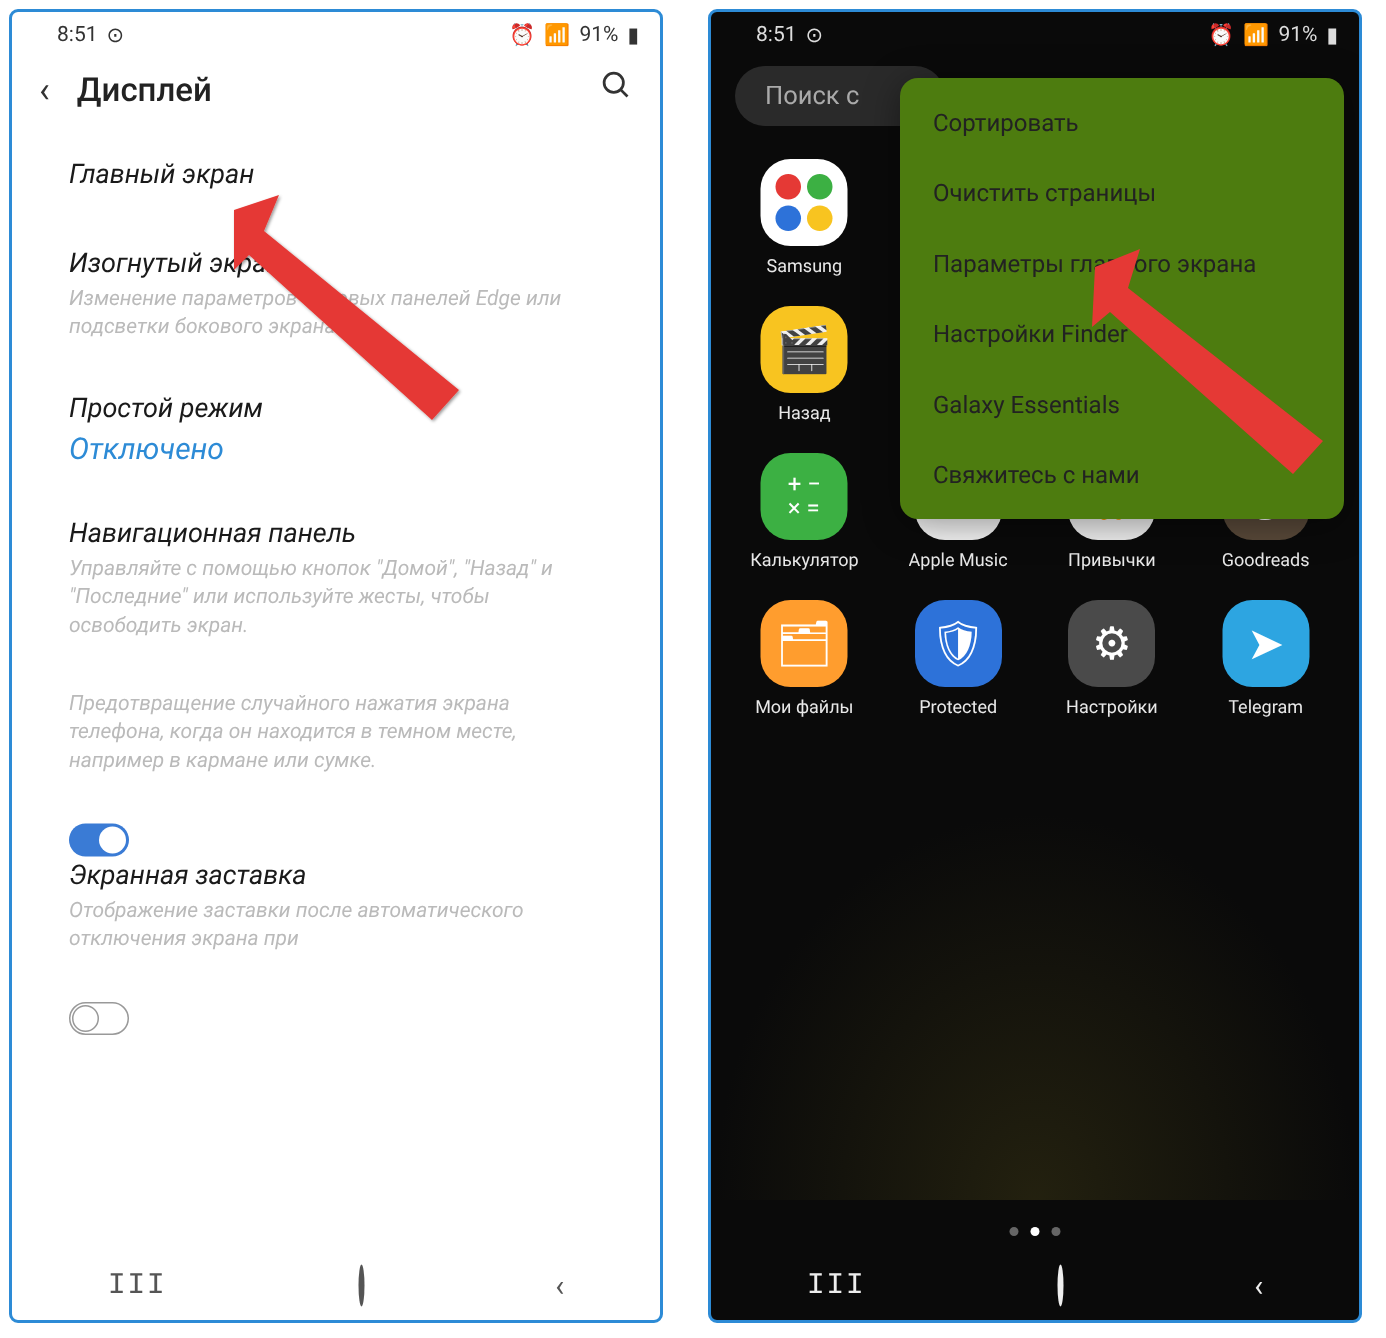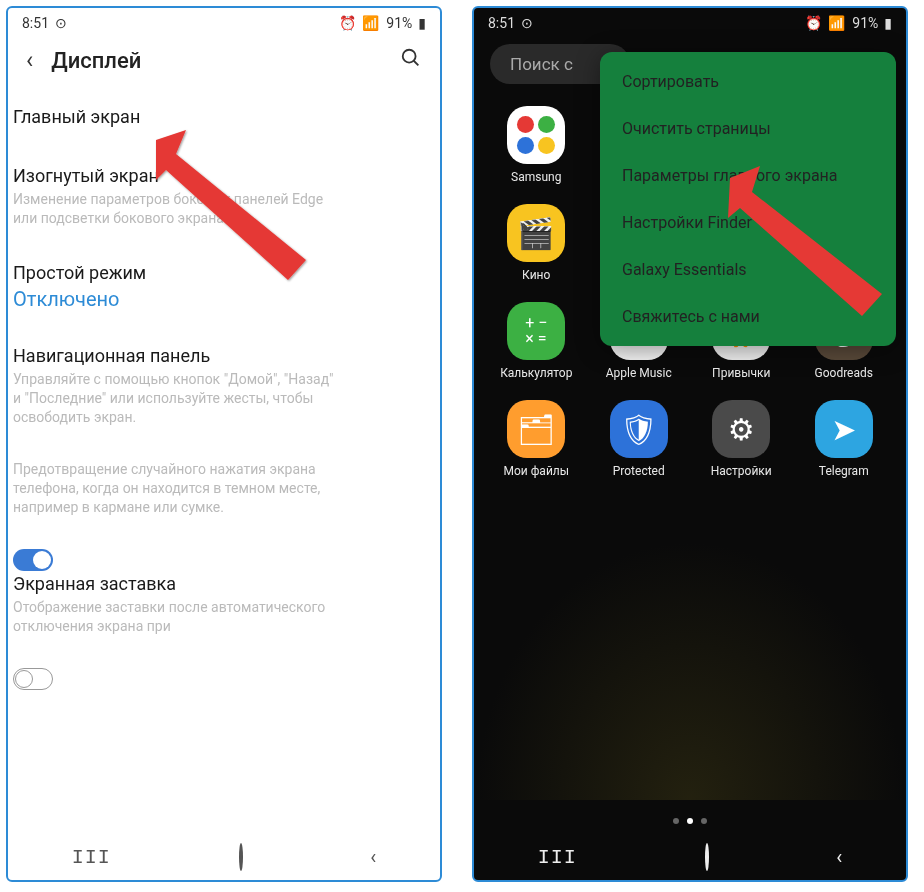--- a/index.html
+++ b/index.html
@@ -23,20 +23,21 @@
   }
   .phone-dark { background: #0a0a0a; }
   .status-bar {
     display: flex;
     justify-content: space-between;
     align-items: center;
     padding: 4px 14px 2px;
     font-size: 14px;
     color: #333;
     height: 28px;
+    margin-left: 16px;
   }
   .phone-dark .status-bar { color: #ddd; }
   .status-left, .status-right { display: flex; align-items: center; gap: 6px; }
   .header {
     display: flex;
     align-items: center;
     padding: 10px 18px 14px;
     gap: 18px;
   }
   .back-chevron {
@@ -48,21 +49,21 @@
     font-size: 22px;
     color: #222;
     flex: 1;
     font-weight: 500;
   }
   .search-icon {
     font-size: 22px;
     color: #333;
     cursor: pointer;
   }
-  .settings-list { padding: 0 5px; }
+  .settings-list { padding: 0 38px; font-style: italic; }
   .setting-item {
     padding: 18px 0 16px;
     border-bottom: none;
     position: relative;
   }
   .setting-title {
     font-size: 18px;
     color: #1a1a1a;
     font-weight: 400;
     margin-bottom: 4px;
@@ -168,21 +169,21 @@
     text-align: center;
     white-space: nowrap;
     max-width: 90px;
     overflow: hidden;
     text-overflow: ellipsis;
   }
   .popup-menu {
     position: absolute;
     top: 44px;
     right: 10px;
-    background: #15803d;
+    background: #4d7c0f;
     border-radius: 12px;
     box-shadow: 0 4px 24px rgba(0,0,0,0.4);
     width: 296px;
     z-index: 10;
     padding: 6px 0;
   }
   .popup-item {
     padding: 14px 22px;
     font-size: 16px;
     color: #222;
@@ -323,21 +324,21 @@
         <div class="app-icon"></div>
         <div class="app-label"></div>
       </div>
     <div class="app" style="visibility:hidden">
         <div class="app-icon"></div>
         <div class="app-label"></div>
       </div>
 
     <div class="app">
       <div class="app-icon" style="background:#f8c420">🎬</div>
-      <div class="app-label">Кино</div>
+      <div class="app-label">Назад</div>
     </div>
     <div class="app" style="visibility:hidden">
         <div class="app-icon"></div>
         <div class="app-label"></div>
       </div>
     <div class="app" style="visibility:hidden">
         <div class="app-icon"></div>
         <div class="app-label"></div>
       </div>
     <div class="app" style="visibility:hidden">

